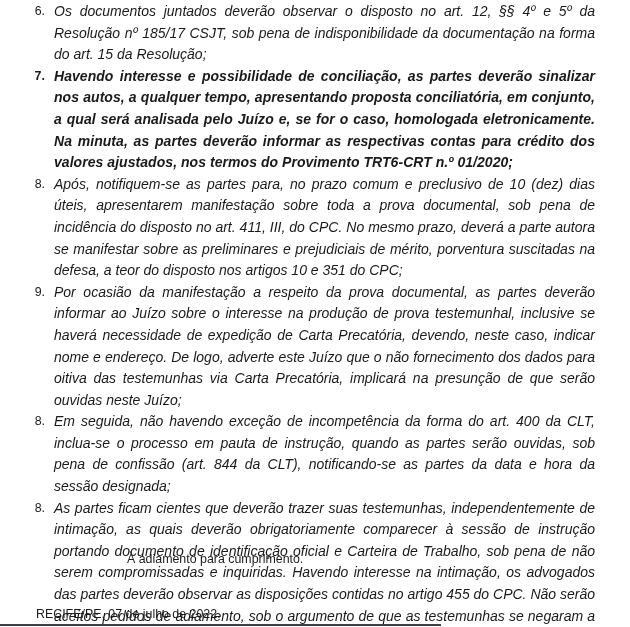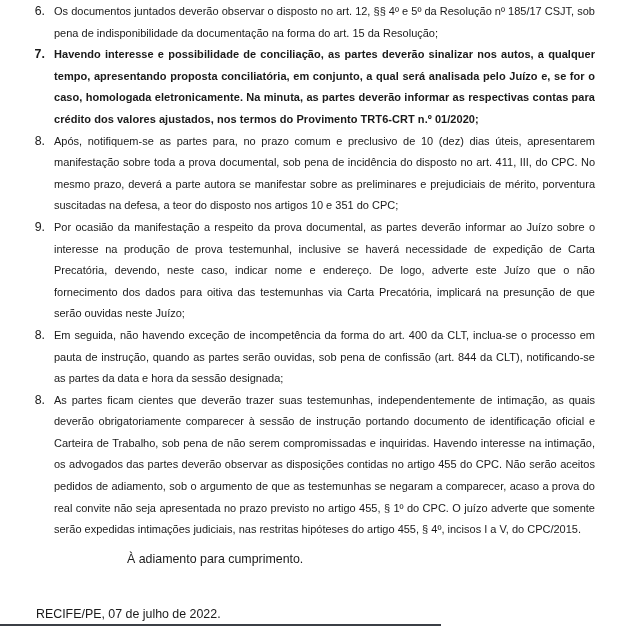--- a/index.html
+++ b/index.html
@@ -53,26 +53,27 @@
     line-height: 21.6px;
     color: #1a1a1a;
     padding-right: 0;
     white-space: nowrap;
   }
 
   .clause-text {
     flex: 1 1 auto;
     margin-left: 9px;
     margin-right: 35px;
-    font-size: 11px;
+    font-size: 14px;
     line-height: 21.6px;
     text-align: justify;
     text-justify: inter-word;
     color: #1a1a1a;
     hyphens: manual;
+    font-style: italic;
   }
 
   li.clause.bold .clause-num,
   li.clause.bold .clause-text {
     font-weight: bold;
     letter-spacing: 0.05px;
   }
 
   
   .list-offset {

